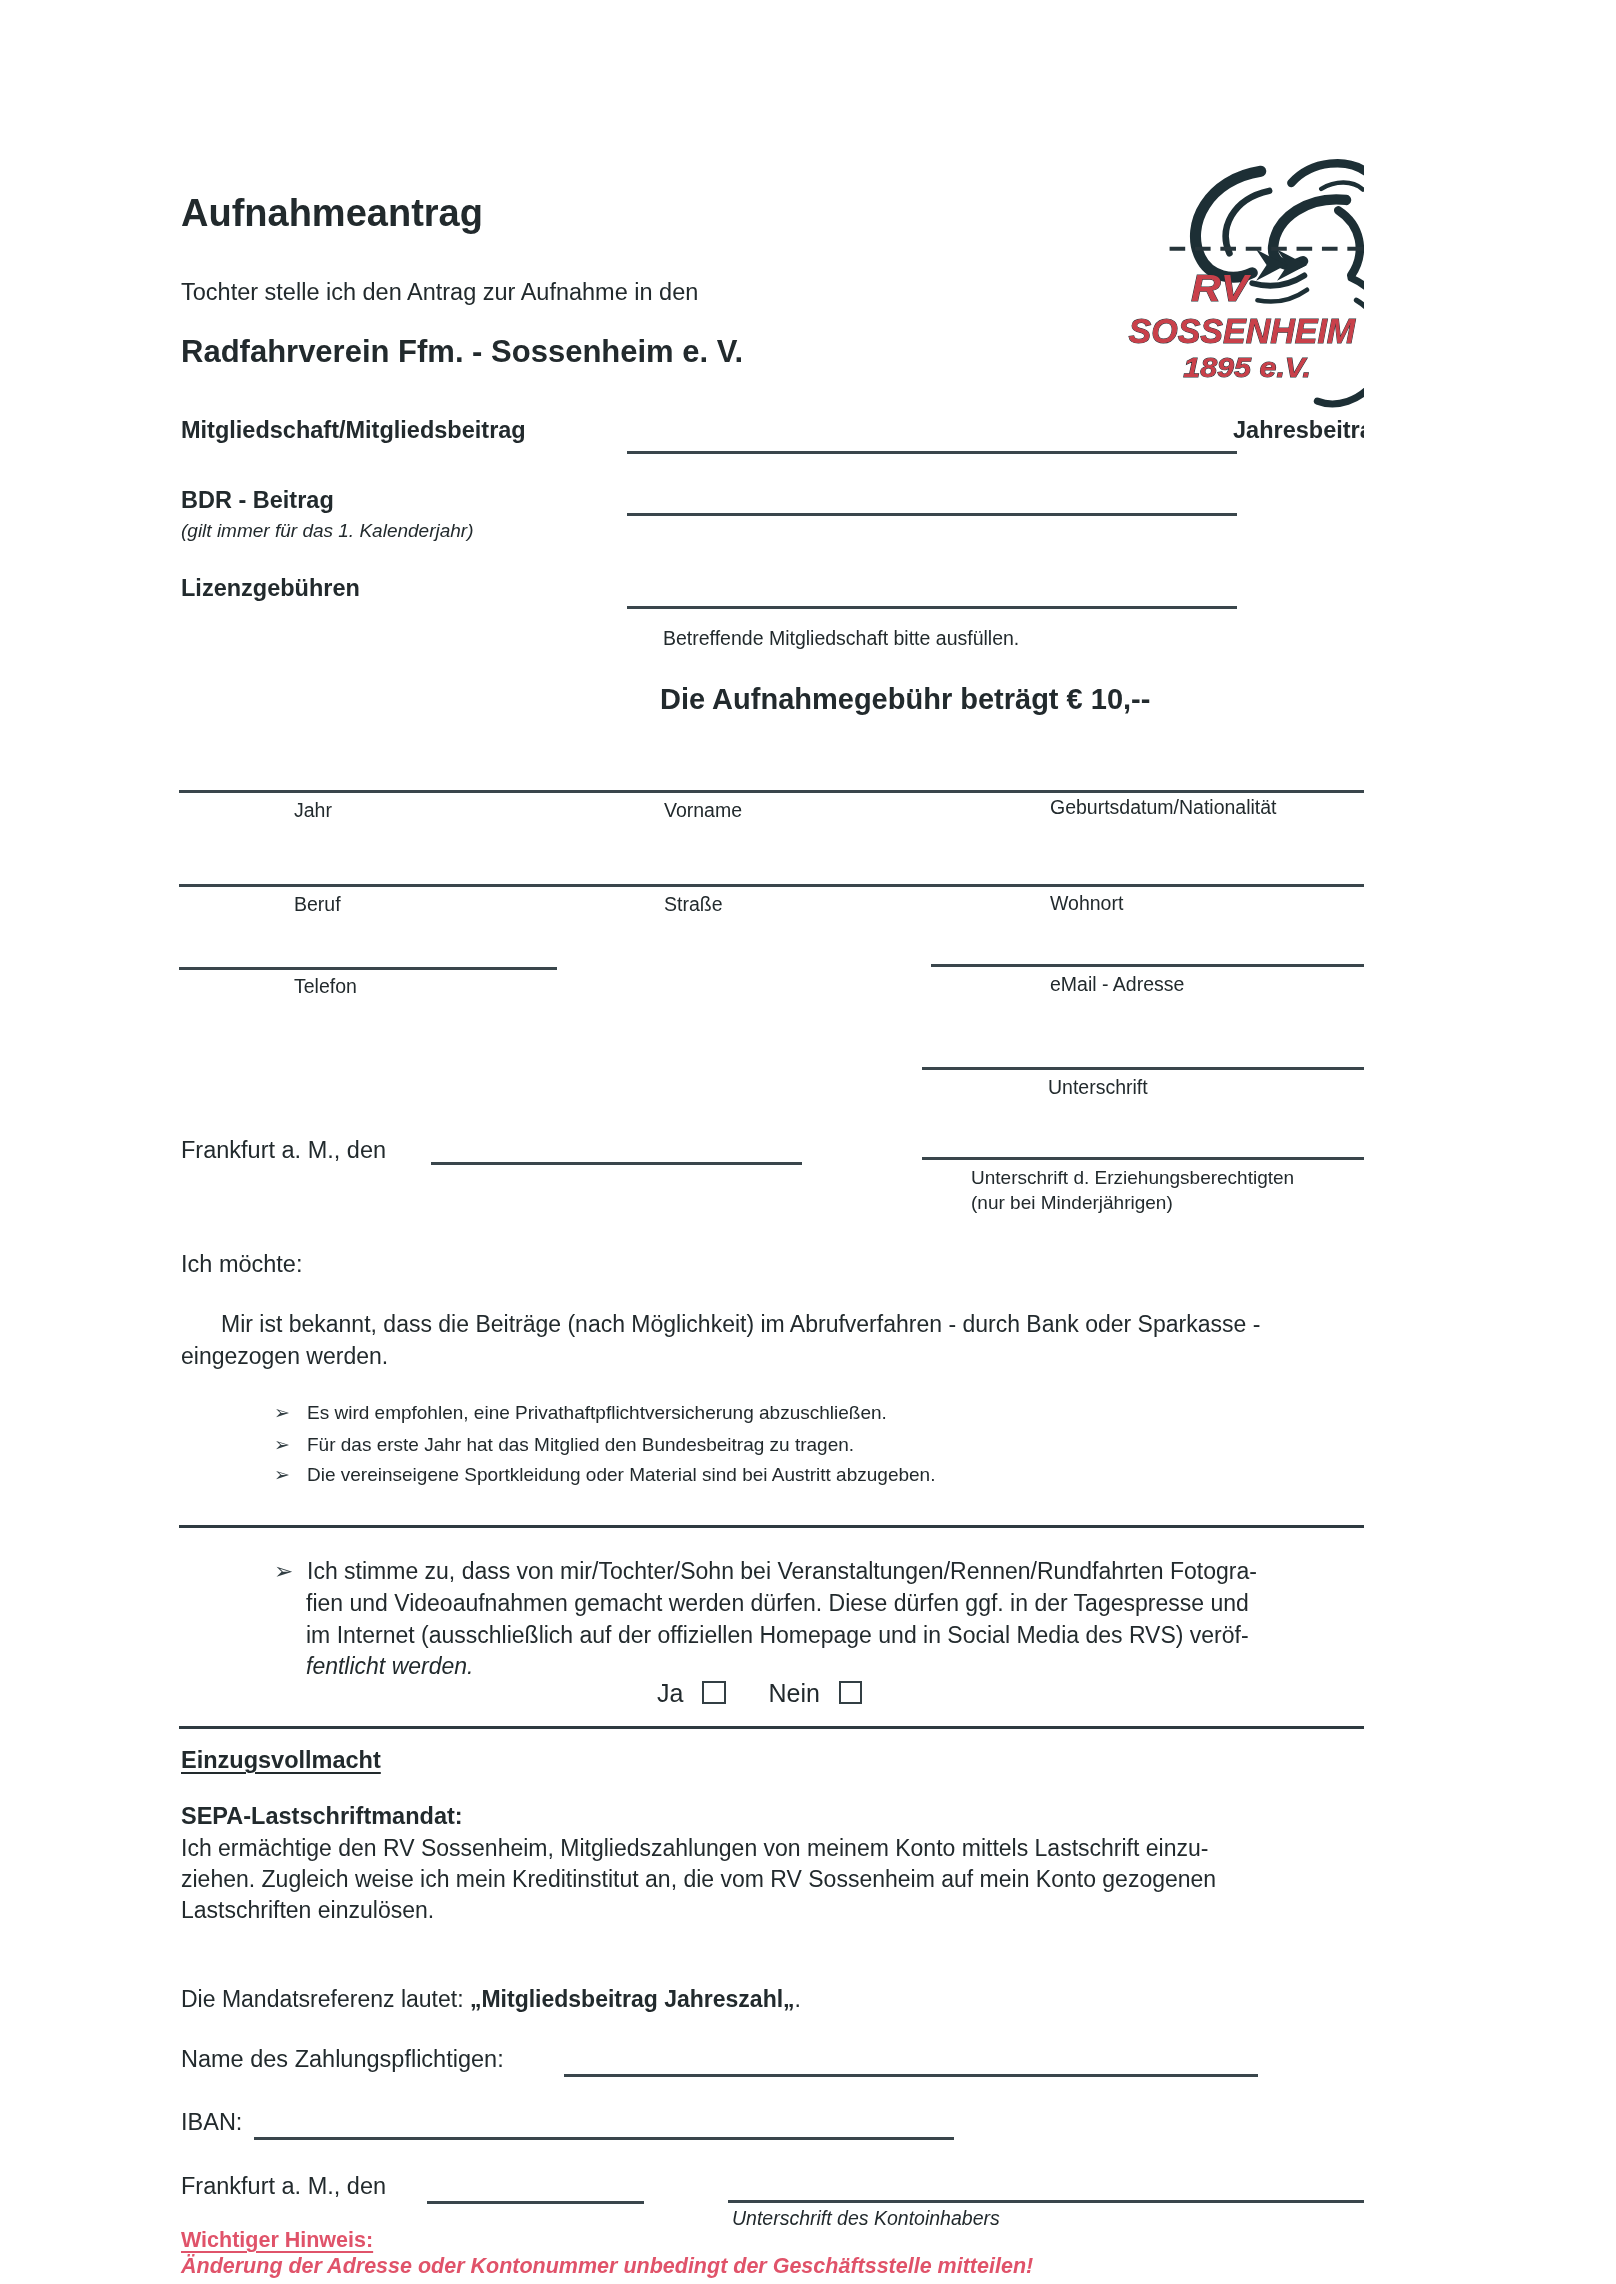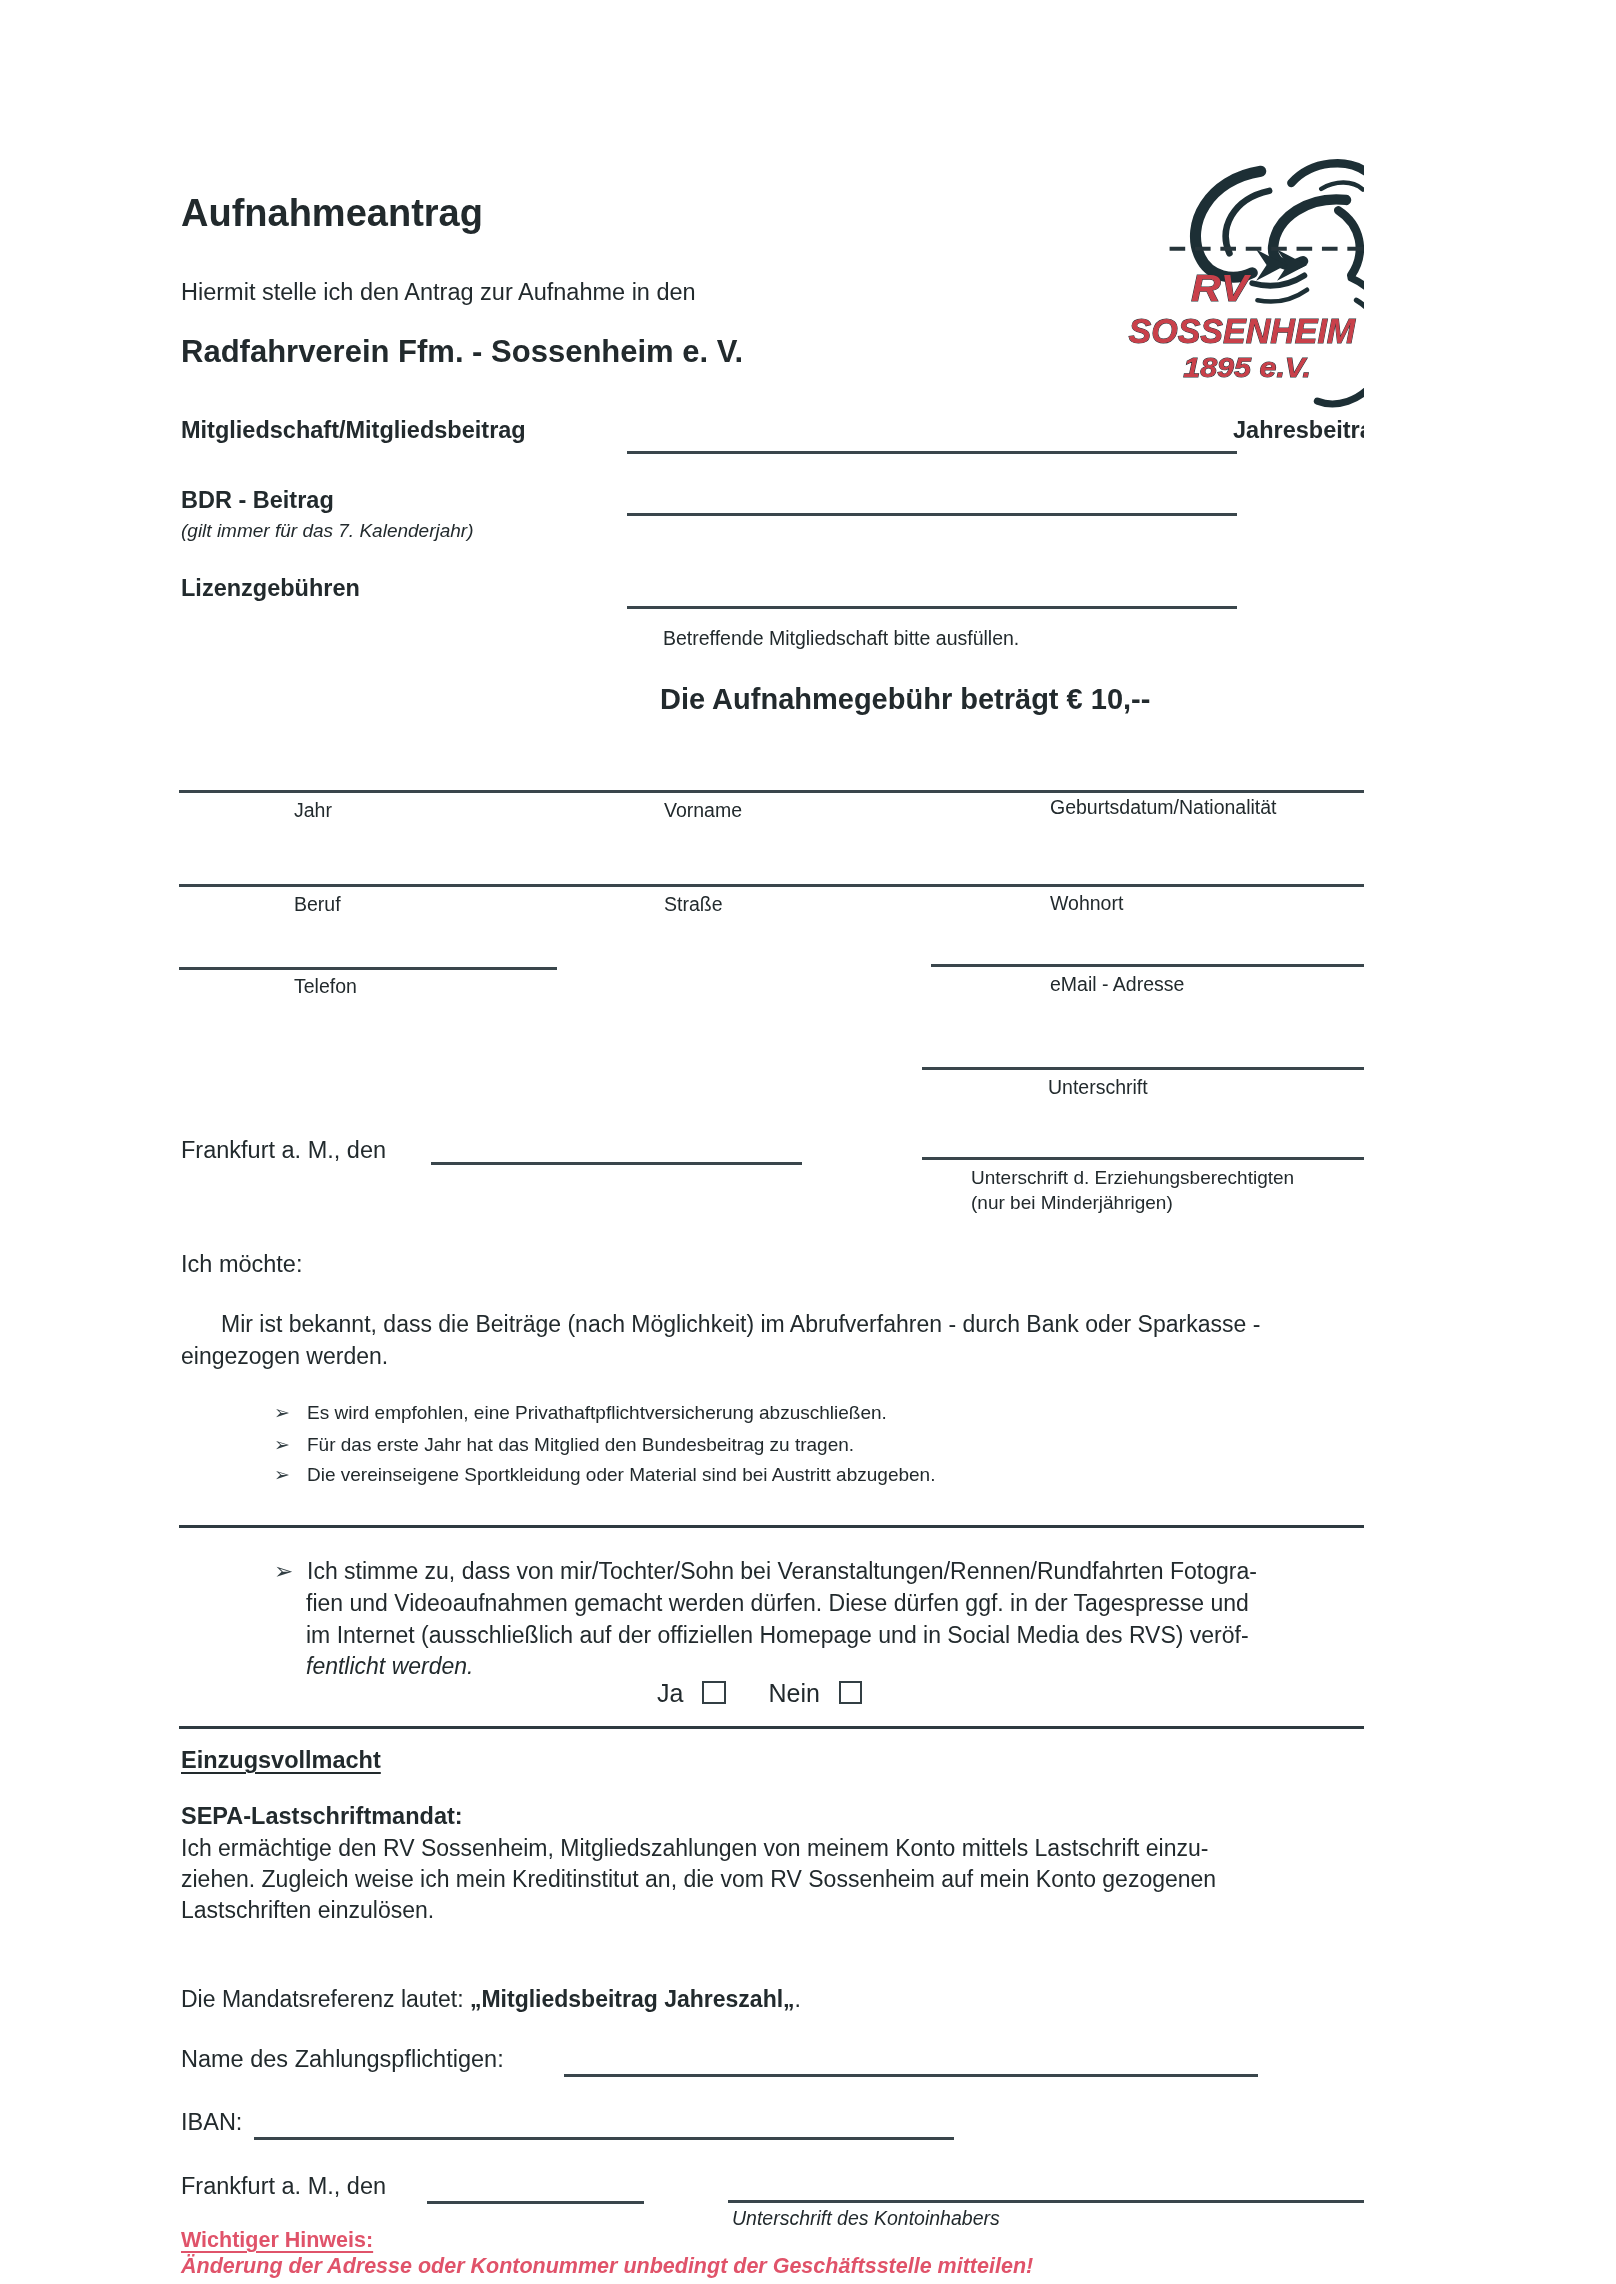--- a/index.html
+++ b/index.html
@@ -30,21 +30,21 @@
   .bullet-row{position:absolute;white-space:nowrap;font-size:19px;}
   .bullet-glyph{display:inline-block;width:33px;color:#333f44;}
   .consent-text{white-space:nowrap;font-size:23px;}
 </style>
 </head>
 <body>
 
 <div class="page">
 
   <div class="abs b" style="left:181px;top:192px;font-size:38px;">Aufnahmeantrag</div>
-  <div class="abs" style="left:181px;top:279px;font-size:23.5px;">Hiermit stelle ich den Antrag zur Aufnahme in den</div>
+  <div class="abs" style="left:181px;top:279px;font-size:23.5px;">Tochter stelle ich den Antrag zur Aufnahme in den</div>
   <div class="abs b" style="left:181px;top:334px;font-size:31px;">Radfahrverein Ffm. - Sossenheim e. V.</div>
 
   <svg class="abs" style="left:1062px;top:127px;" width="417" height="293" viewBox="0 0 640 450" aria-hidden="true">
     <g stroke="#1d2f35" fill="none" stroke-linecap="round">
       <path d="M 305 68 C 225 80 188 150 212 200 C 226 230 262 238 292 224" stroke-width="17"></path>
       <path d="M 318 98 C 262 110 240 156 257 194" stroke-width="10"></path>
       <path d="M 352 86 C 382 52 440 45 472 73" stroke-width="13"></path>
       <path d="M 398 95 C 420 82 446 82 462 96" stroke-width="7"></path>
       <path d="M 436 112 C 378 106 328 138 324 184 C 322 209 346 219 370 206" stroke-width="16"></path>
       <path d="M 424 128 C 458 150 468 192 444 228" stroke-width="13"></path>
@@ -66,21 +66,21 @@
       <text x="102" y="331" font-size="54" textLength="348" lengthAdjust="spacingAndGlyphs">SOSSENHEIM</text>
       <text x="186" y="384" font-size="42" textLength="196" lengthAdjust="spacingAndGlyphs">1895 e.V.</text>
     </g>
   </svg>
 
   <div class="abs b t36" style="left:181px;top:417px;">Mitgliedschaft/Mitgliedsbeitrag</div>
   <div class="abs b t36" style="left:1233px;top:417px;">Jahresbeitrag</div>
   <div class="fill-line" style="left:627px;top:451px;width:610px;"></div>
 
   <div class="abs b t36" style="left:181px;top:487px;">BDR - Beitrag</div>
-  <div class="abs i lbl29" style="left:181px;top:520px;">(gilt immer für das 7. Kalenderjahr)</div>
+  <div class="abs i lbl29" style="left:181px;top:520px;">(gilt immer für das 1. Kalenderjahr)</div>
   <div class="fill-line" style="left:627px;top:513px;width:610px;"></div>
 
   <div class="abs b t36" style="left:181px;top:575px;">Lizenzgebühren</div>
   <div class="fill-line" style="left:627px;top:606px;width:610px;"></div>
 
   <div class="abs lbl30" style="left:663px;top:627px;">Betreffende Mitgliedschaft bitte ausfüllen.</div>
   <div class="abs b" style="left:660px;top:683px;font-size:29px;">Die Aufnahmegebühr beträgt € 10,--</div>
 
   <div class="fill-line" style="left:179px;top:790px;width:1241px;"></div>
   <div class="abs lbl30" style="left:294px;top:799px;">Jahr</div>

